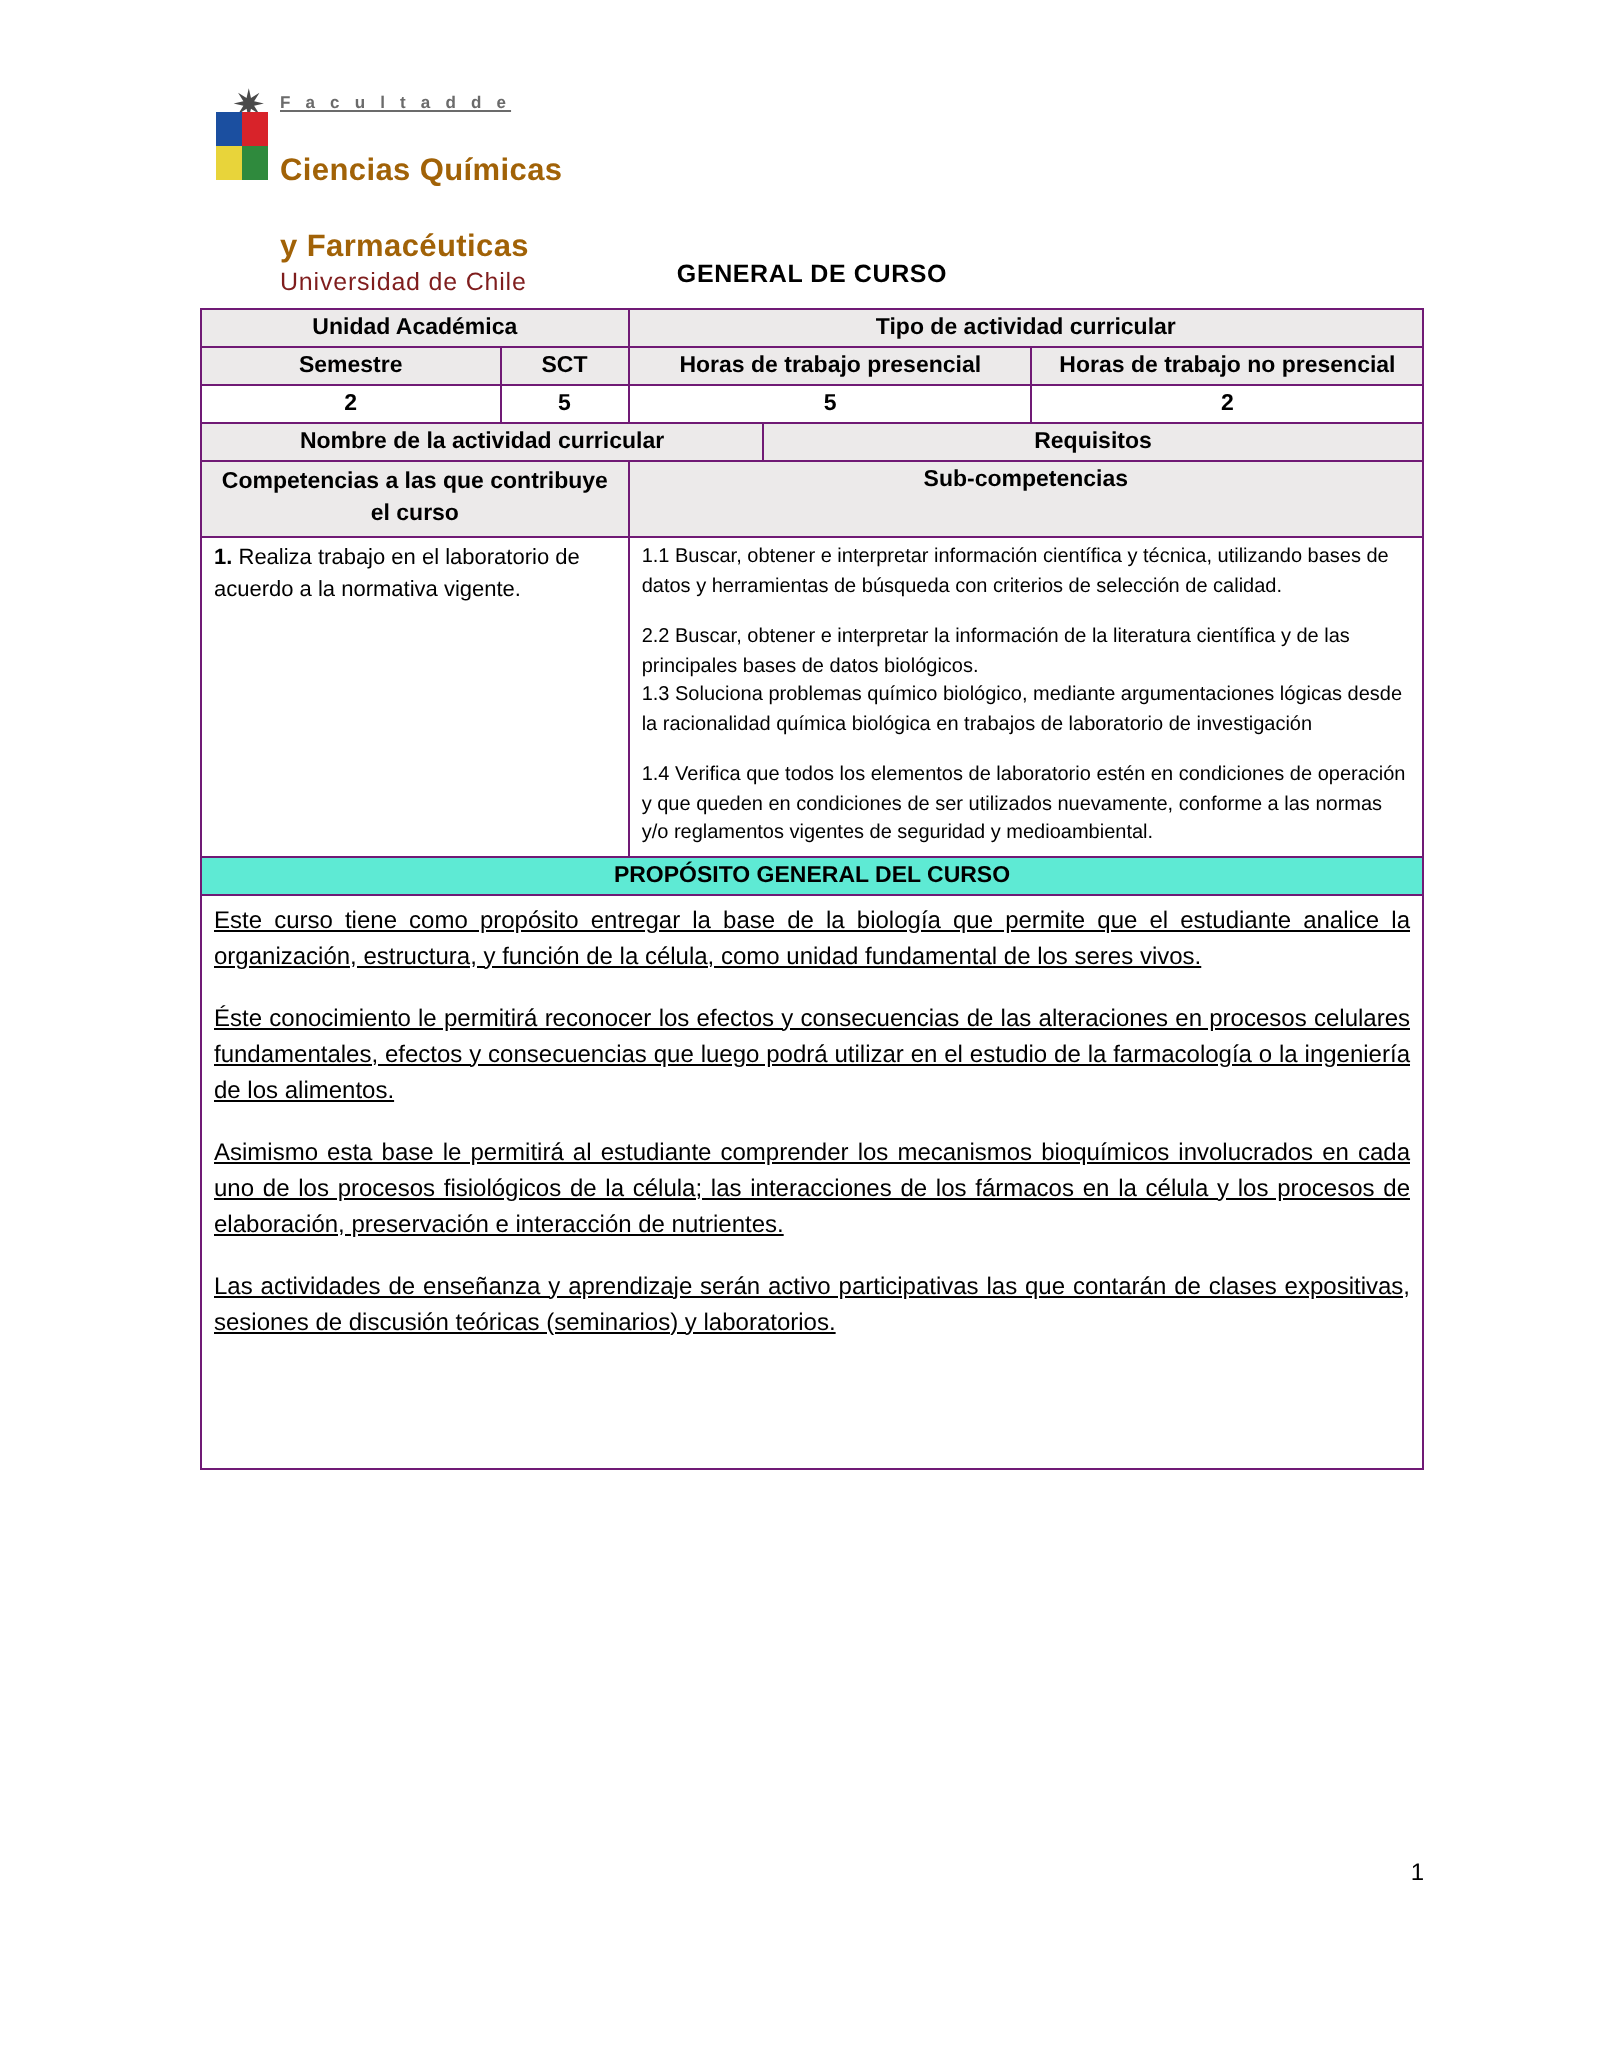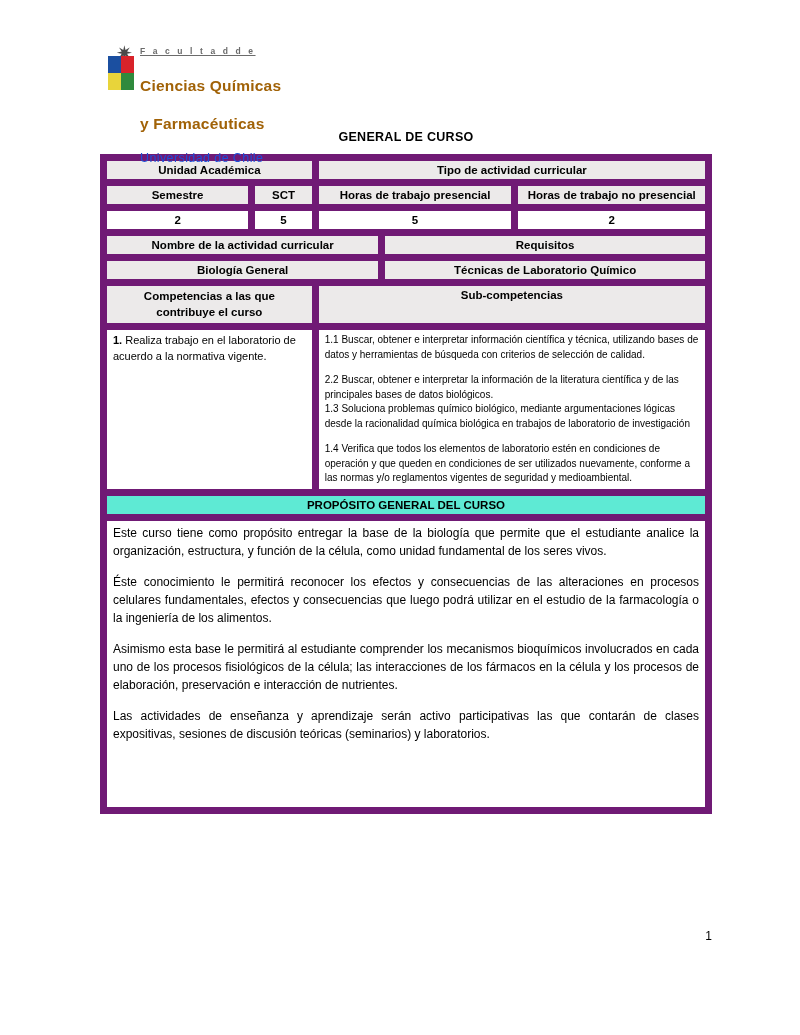--- a/index.html
+++ b/index.html
@@ -61,43 +61,43 @@
   .logo-line2, .logo-line3 {
     font-size: 15.5px;
     font-weight: bold;
     color: #a16207;
     line-height: 1.12;
     letter-spacing: .2px;
     margin-top: 21px;
   }
   .logo-line4 {
     font-size: 12.5px;
-    color: #1d4ed8;
-    margin-top: 18px;
+    color: #7f1d1d;
+    margin-top: 1px;
     letter-spacing: .4px;
   }
 
   
   .doc-title {
     text-align: center;
     font-size: 12.5px;
     font-weight: bold;
     margin: 0 0 10px 0;
     letter-spacing: .3px;
   }
 
   
   table.main {
     width: 100%;
     border-collapse: collapse;
     table-layout: fixed;
     font-size: 11.5px;
   }
   table.main td {
-    border: 7px solid #701a75;
+    border: 1px solid #701a75;
     padding: 3px 6px;
     vertical-align: top;
   }
   .c { text-align: center; }
   .b { font-weight: bold; }
   .shade { background: #eceaea; }
   .cellpad { padding: 5px 8px; }
 
   
   .comp-left {
@@ -120,21 +120,21 @@
     font-size: 11.5px;
     background: #5eead4;
   }
   .purpose-body {
     font-size: 12px;
     line-height: 1.5;
     text-align: justify;
     padding: 8px 10px 8px 8px;
     height: 280px;
   }
-  .purpose-body p { margin: 0 0 13px 0; }
+  .purpose-body p { margin: 0 0 13px 0; text-decoration: underline; }
   .purpose-body p:last-child { margin-bottom: 0; }
 
   
   .page-number {
     position: absolute;
     right: 88px;
     bottom: 92px;
     font-size: 12px;
   }
 </style>
@@ -189,24 +189,20 @@
       <td class="c b cellpad">5</td>
       <td class="c b cellpad" colspan="2">5</td>
       <td class="c b cellpad">2</td>
     </tr>
 
     <tr>
       <td class="c b shade cellpad" colspan="3">Nombre de la actividad curricular</td>
       <td class="c b shade cellpad" colspan="2">Requisitos</td>
     </tr>
 
-    <tr>
-      <td class="c b shade cellpad" colspan="3">Biología  General</td>
-      <td class="c b shade cellpad" colspan="2">Técnicas de Laboratorio Químico</td>
-    </tr>
 
     <tr>
       <td class="c b shade cellpad" colspan="2" style="line-height:1.35;">Competencias a las que contribuye el curso</td>
       <td class="c b shade cellpad" colspan="3">Sub-competencias</td>
     </tr>
 
     <tr>
       <td class="comp-left" colspan="2">
         <span class="b">1.</span><span> Realiza trabajo en el laboratorio de acuerdo a la normativa vigente.</span>
       </td>

